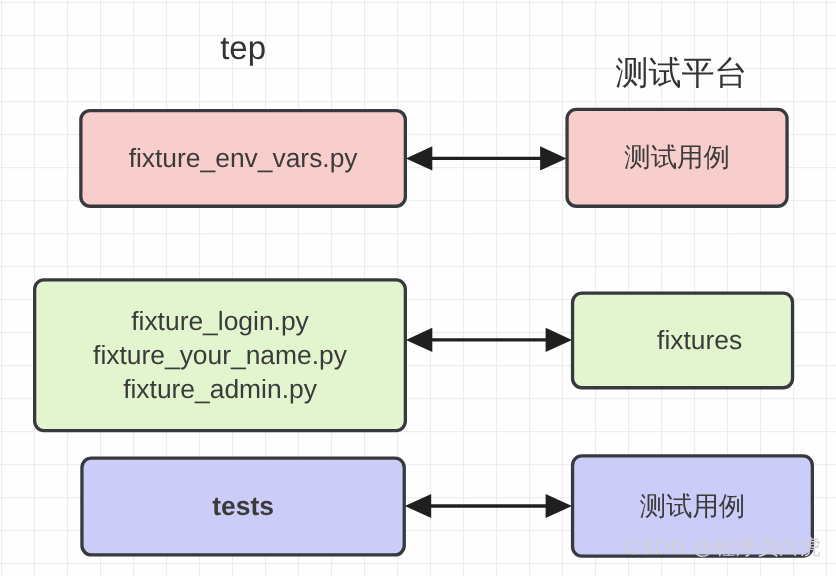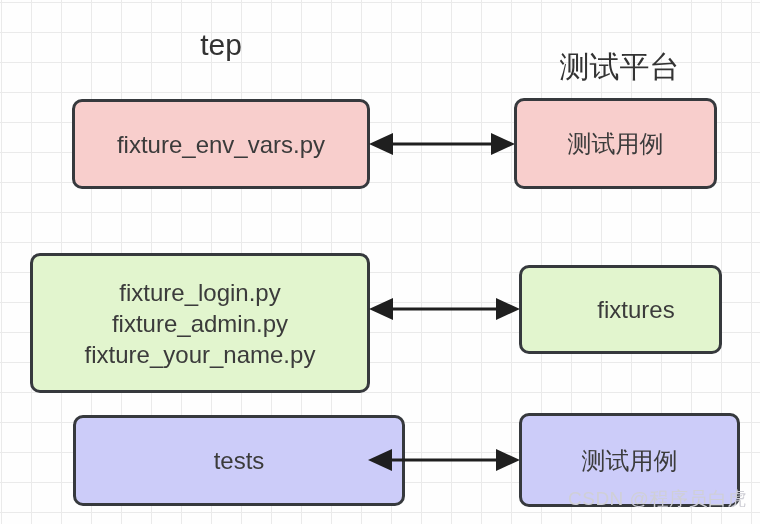--- a/index.html
+++ b/index.html
@@ -60,21 +60,21 @@
   .node.green { background: #e2f5ce; }
   .node.purple{ background: #ccccf9; }
 
   
   #node-fixture-env-vars { left: 72px;  top: 99px;  width: 298px; height: 90px; }
   #node-env-variables    { left: 514px; top: 98px;  width: 203px; height: 91px; }
   
   #node-fixture-files    { left: 30px;  top: 253px; width: 340px; height: 140px; }
   #node-fixtures         { left: 519px; top: 265px; width: 203px; height: 89px; padding-left: 31px; }
   
-  #node-tests            { left: 73px;  top: 415px; width: 332px; height: 91px; }
+  #node-tests            { left: 73px;  top: 415px; width: 296px; height: 91px; font-weight: bold; }
   #node-test-cases       { left: 519px; top: 413px; width: 221px; height: 94px; }
 
   .node .lines {
     display: block;
     width: 100%;
   }
   .node .line { display: block; }
 
   .connector {
     position: absolute;
@@ -121,22 +121,22 @@
 
   <div class="node pink" id="node-env-variables">
     <span class="lines">
       <span class="line">测试用例</span>
     </span>
   </div>
 
   <div class="node green" id="node-fixture-files">
     <span class="lines">
       <span class="line">fixture_login.py</span>
+      <span class="line">fixture_your_name.py</span>
       <span class="line">fixture_admin.py</span>
-      <span class="line">fixture_your_name.py</span>
     </span>
   </div>
 
   <div class="connector" id="conn-row-2">
     <svg viewBox="0 0 151 24" preserveAspectRatio="none" aria-hidden="true">
       <line x1="20" y1="12" x2="131" y2="12" stroke="#1f1f1f" stroke-width="3"></line>
       <polygon points="0,12 24,1 24,23" fill="#1f1f1f"></polygon>
       <polygon points="151,12 127,1 127,23" fill="#1f1f1f"></polygon>
     </svg>
   </div>

